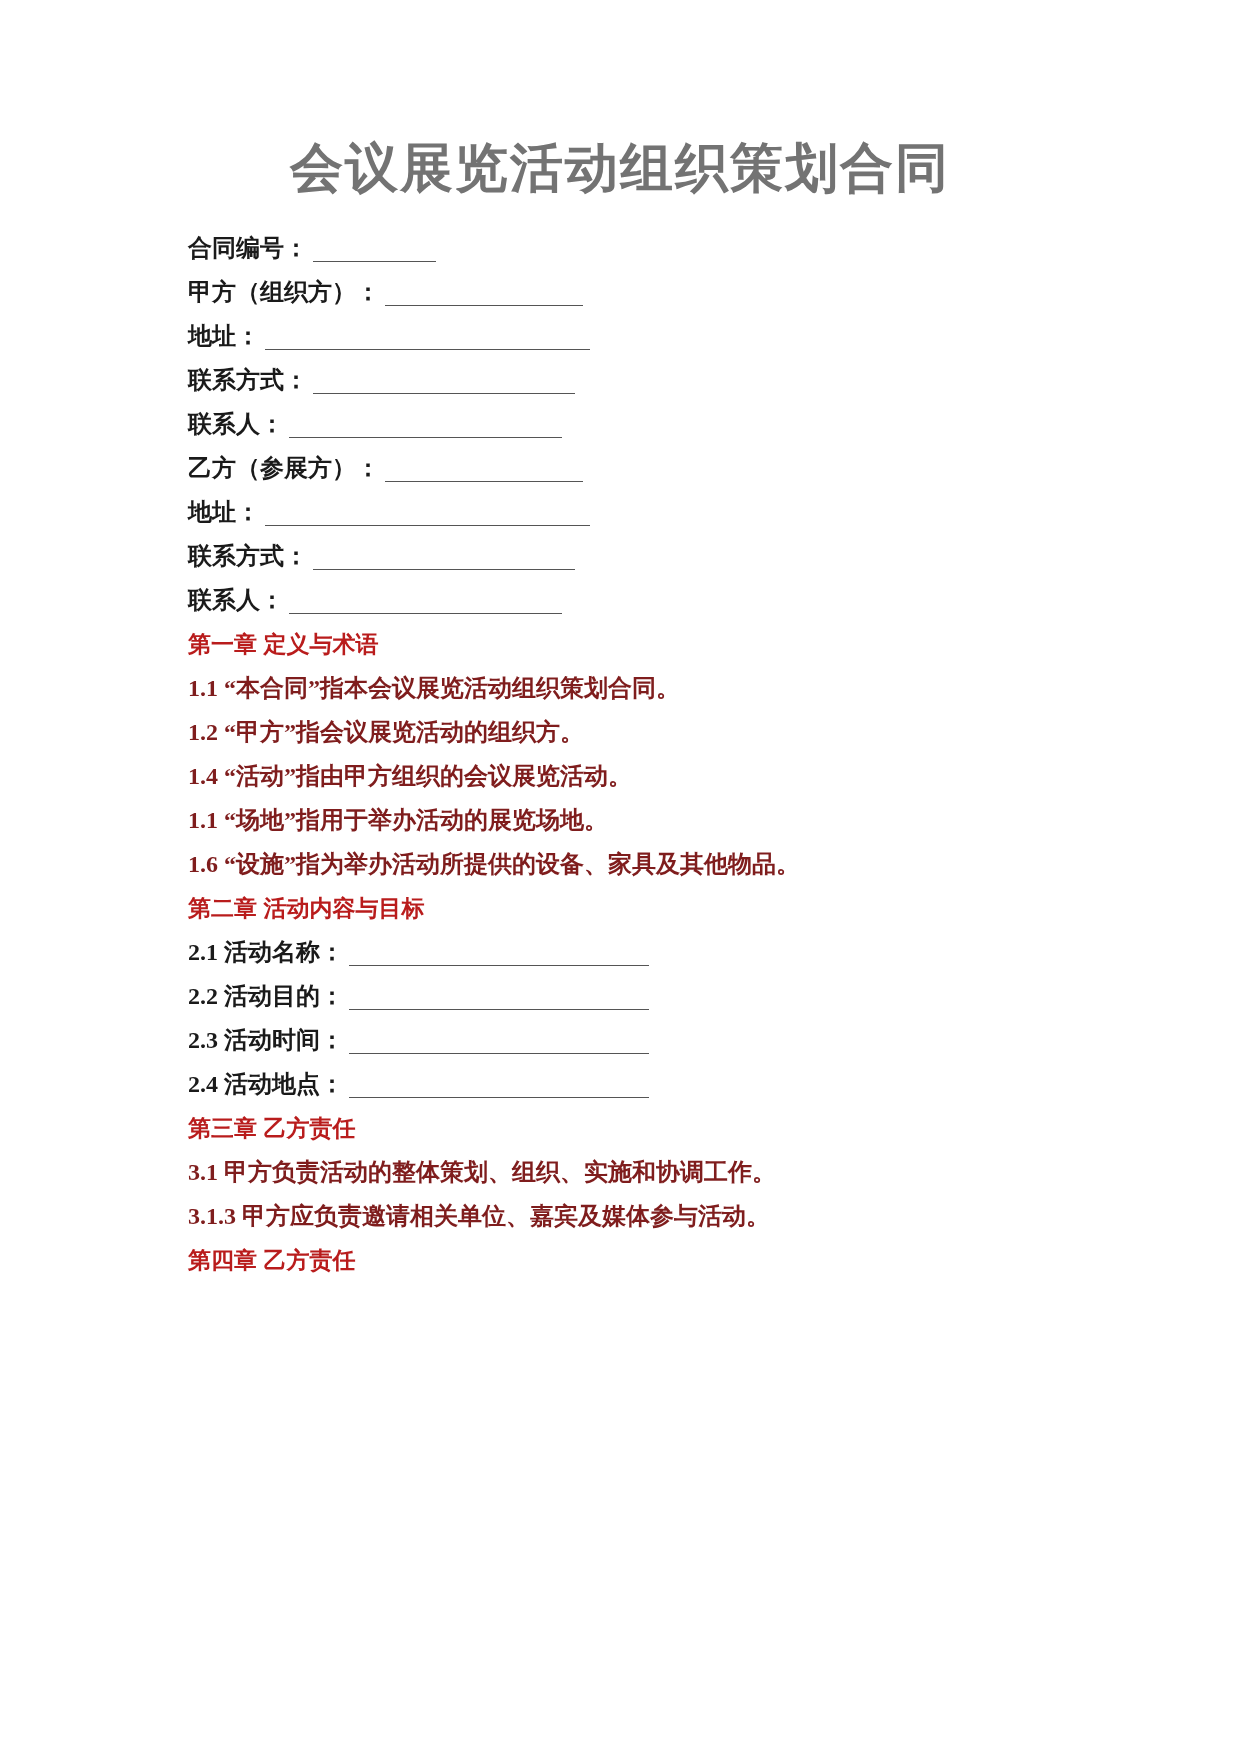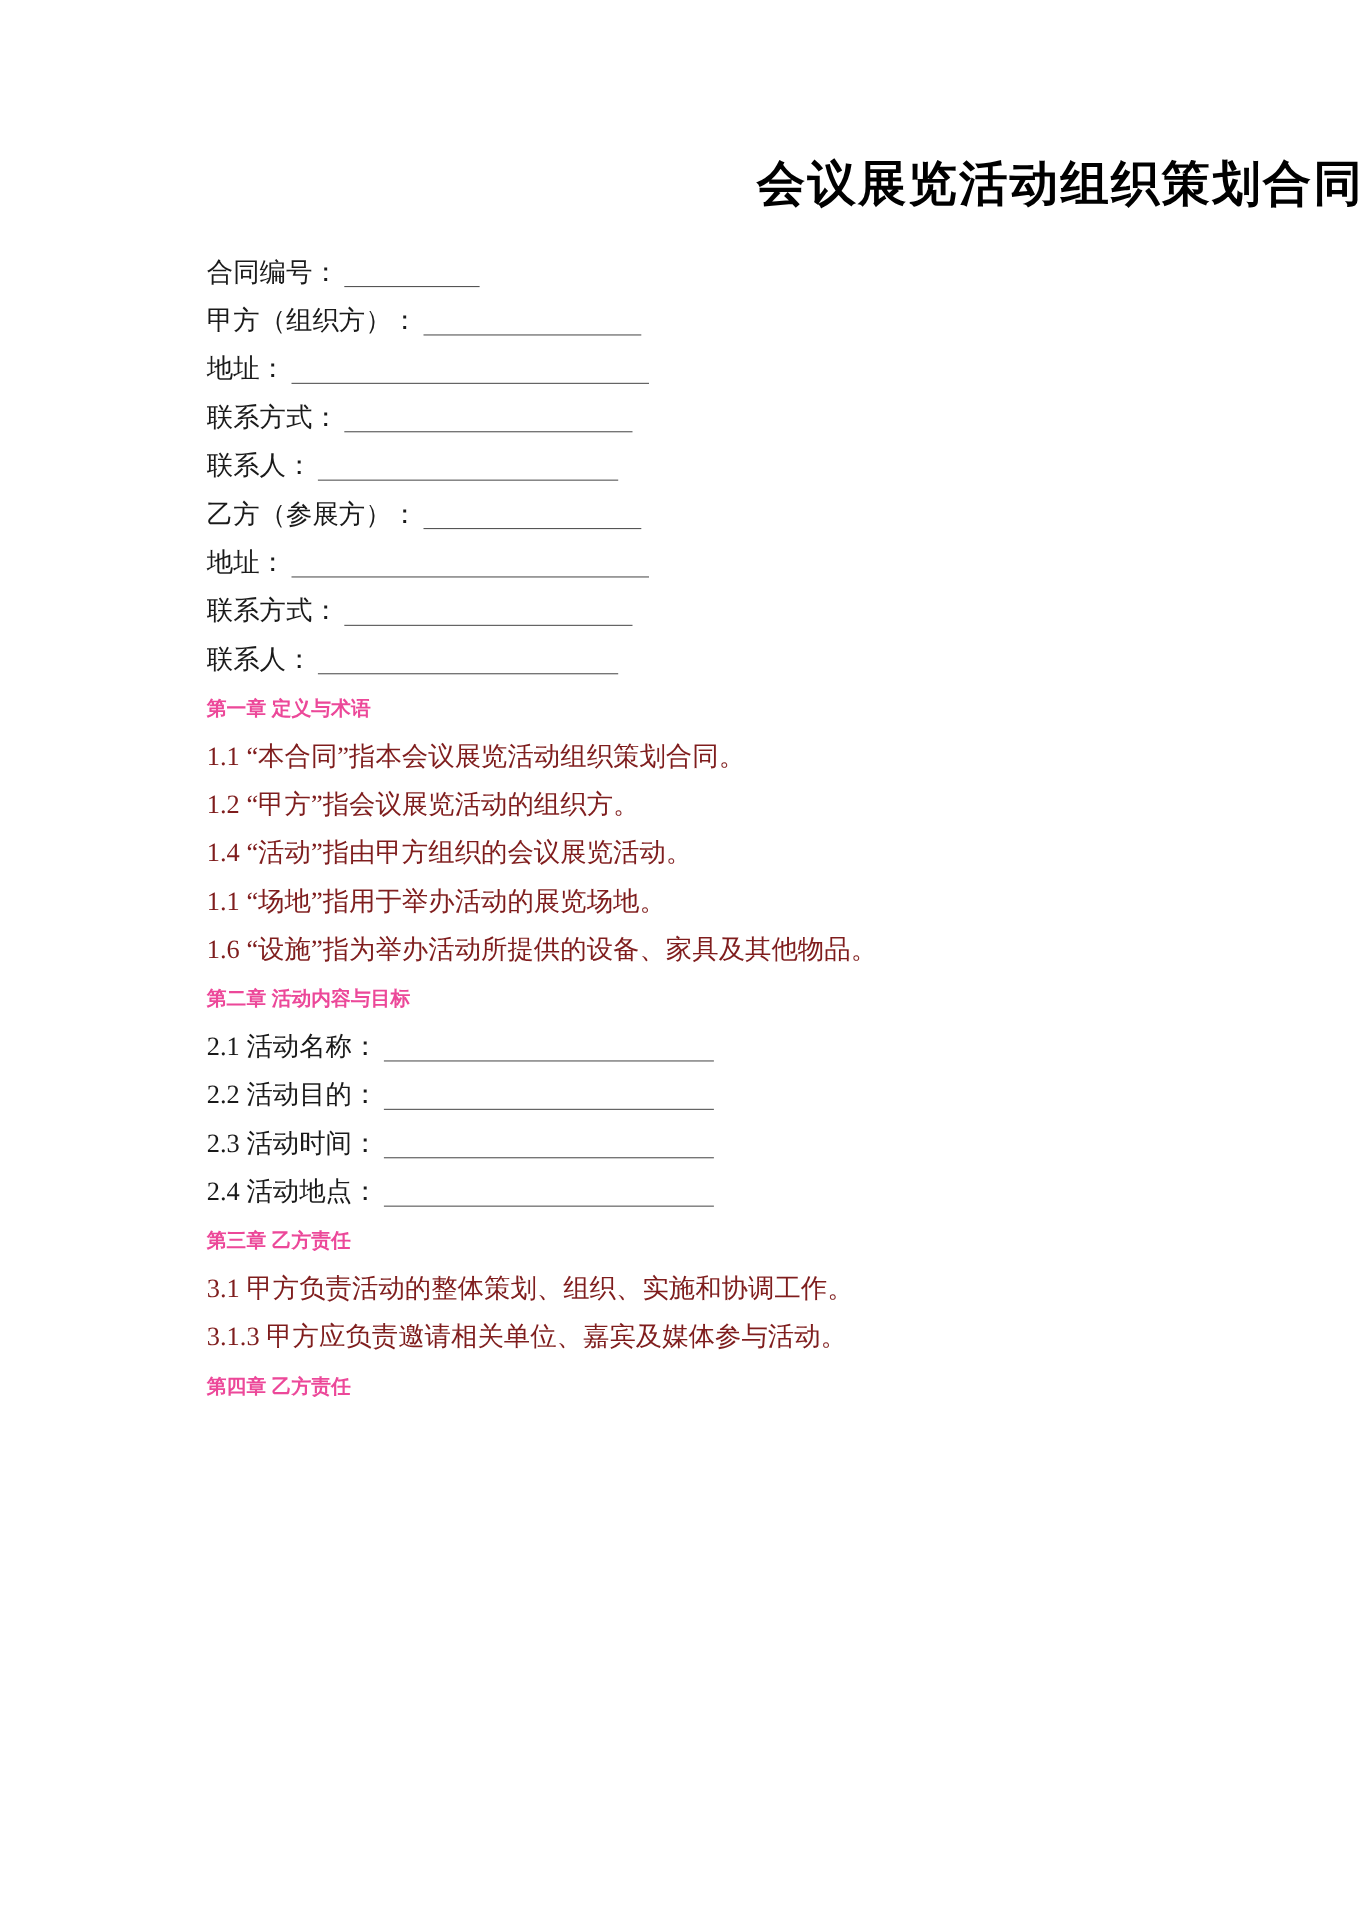--- a/index.html
+++ b/index.html
@@ -17,42 +17,42 @@
   .page {
     width: 1240px;
     height: 1753px;
     position: relative;
   }
   .doc-title {
     margin: 0;
     padding-top: 142px;
     height: 52px;
     line-height: 52px;
-    text-align: right;
+    text-align: center;
     font-family: "Liberation Serif", serif;
     font-weight: bold;
-    font-size: 44px;
+    font-size: 53px;
     letter-spacing: 2px;
-    color: #000000;
+    color: #737373;
   }
   .content {
     margin: 32px 60px 0 188px;
     font-size: 24px;
   }
   .line {
     margin: 0;
     line-height: 44px;
     white-space: nowrap;
-    font-weight: normal;
+    font-weight: bold;
   }
   .chapter-heading {
     font-family: "Liberation Sans", sans-serif;
     font-weight: bold;
-    font-size: 18px;
-    color: #ec4899;
+    font-size: 23px;
+    color: #b91c1c;
   }
   .clause {
     font-family: "Liberation Serif", serif;
     color: #7f1d1d;
   }
   .field-label {
     color: #1a1a1a;
   }
   .blank {
     display: inline-block;

